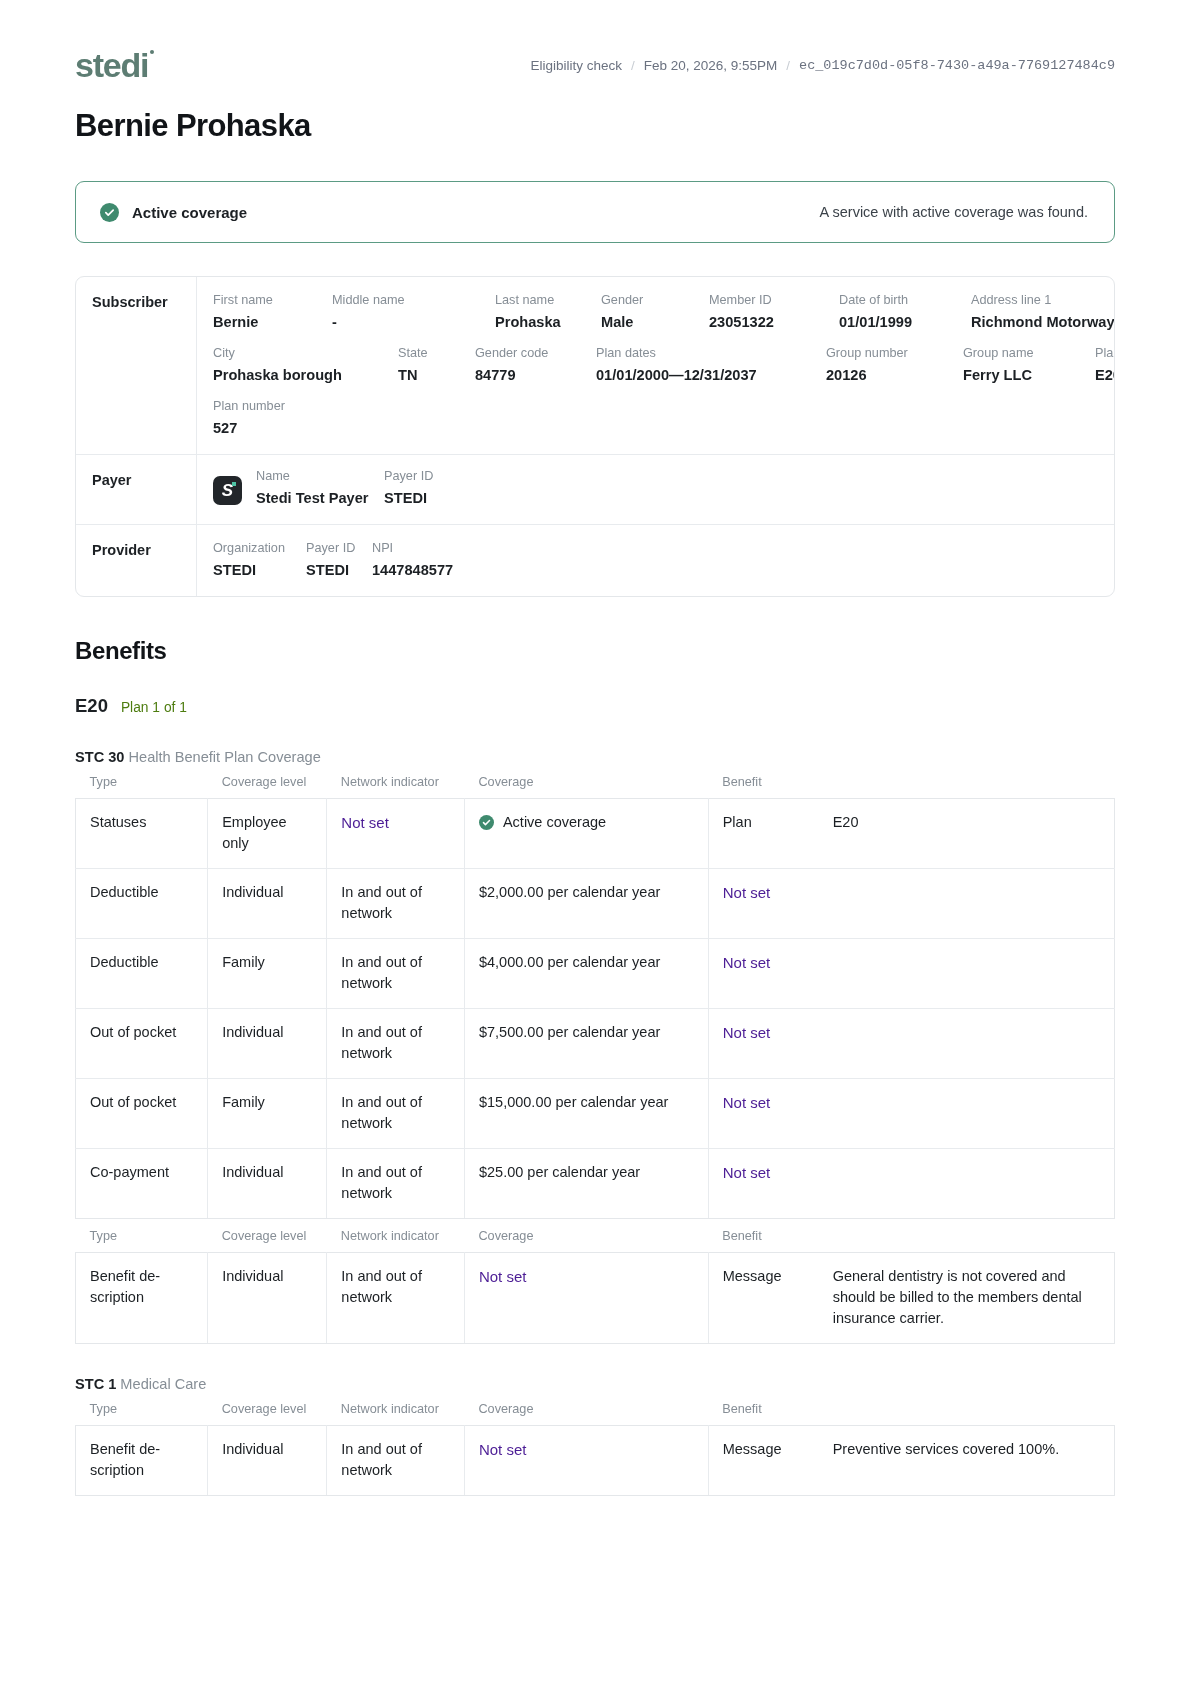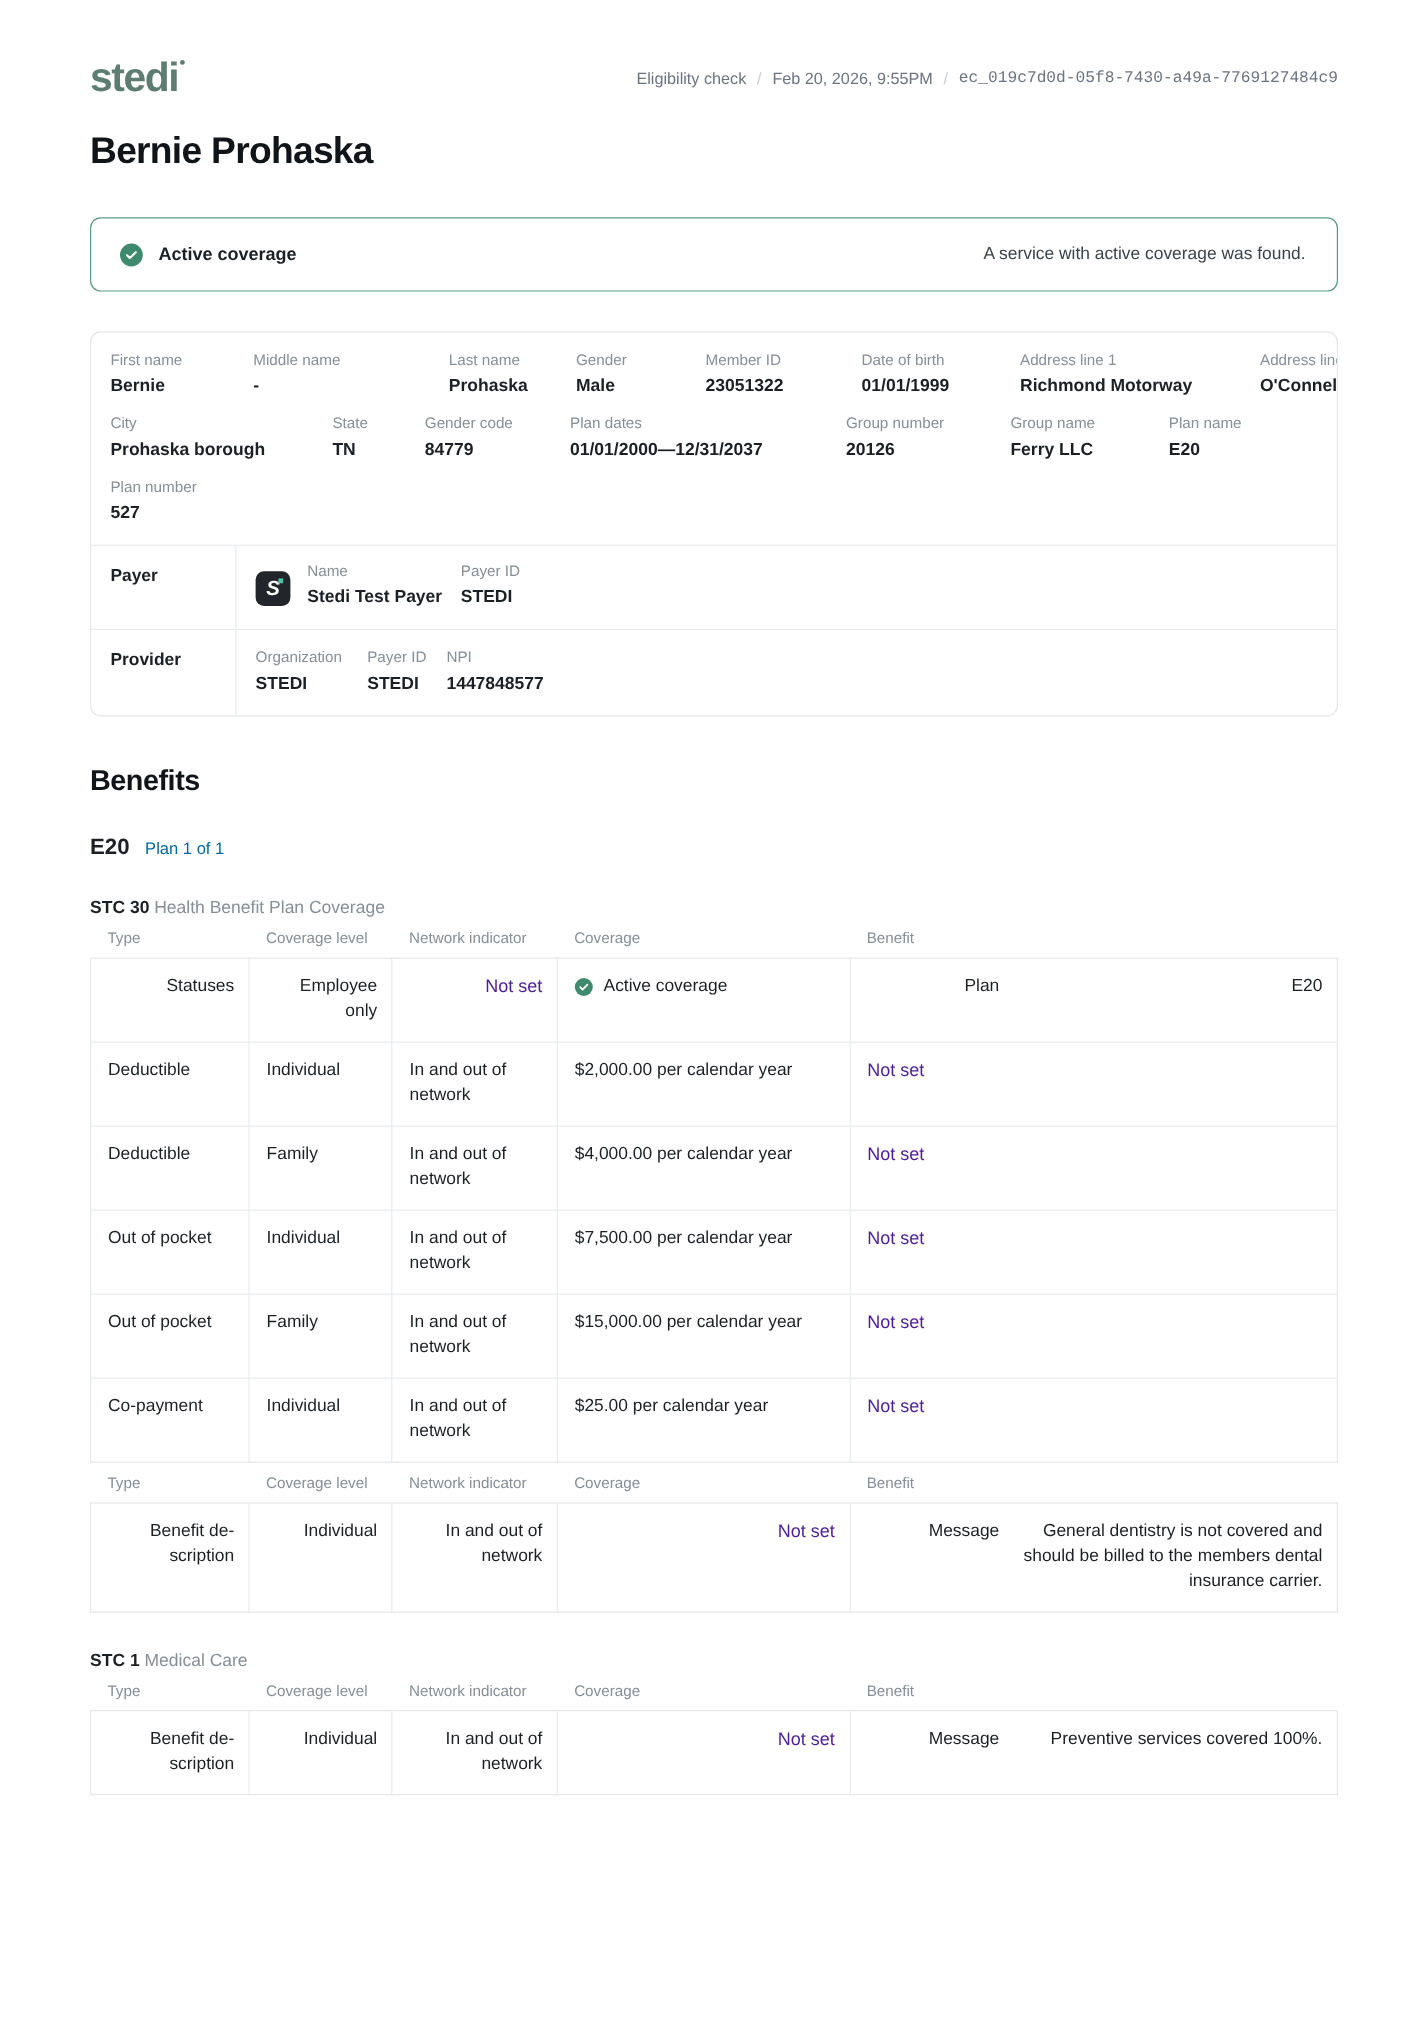--- a/index.html
+++ b/index.html
@@ -67,39 +67,39 @@
     position: relative; margin-top: 10px;
     display: flex; align-items: center; justify-content: center;
   }
   .payer-logo .s { color: #fff; font-size: 17px; font-weight: 700; line-height: 1; font-style: italic; }
   .payer-logo .accent { position: absolute; top: 6px; right: 6px; width: 4px; height: 4px; background: #4ec4a5; }
 
   
   h2.benefits { font-size: 24px; font-weight: 700; letter-spacing: -0.4px; margin-top: 40px; color: #111418; }
   .plan-head { margin-top: 30px; display: flex; align-items: baseline; gap: 13px; }
   .plan-code { font-size: 18.5px; font-weight: 600; color: #1c2024; }
-  .plan-count { font-size: 13.8px; color: #0369a1; }
+  .plan-count { font-size: 13.8px; color: #4d7c0f; }
 
   .stc-head { margin-top: 32px; font-size: 14.6px; }
   .stc-code { font-weight: 700; color: #1c2024; }
   .stc-name { color: #868e96; margin-left: 4px; }
 
   table.bt { width: 100%; border-collapse: collapse; margin-top: 10px; table-layout: fixed; }
   table.bt thead th {
     font-size: 12.7px; font-weight: 400; color: #868e96; text-align: left;
     padding: 0 0 9px 14px; border: none;
   }
   table.bt tbody td {
     font-size: 14.5px; color: #1c2024; vertical-align: top;
     padding: 13px 12px 14px 14px; border: 1px solid #e8ebee;
     line-height: 21px;
   }
   table.bt tbody tr td:first-child { border-left: 1px solid #e4e7ea; }
   table.bt tbody tr td:last-child { border-right: 1px solid #e4e7ea; }
-  table.bt tbody tr:first-child td { border-top: 1px solid #e4e7ea; text-align: right; }
+  table.bt tbody tr:first-child td { border-top: 1px solid #e4e7ea; }
   table.bt tbody tr:last-child td { border-bottom: 1px solid #e4e7ea; }
   table.bt tbody tr:first-child td:first-child { border-top-left-radius: 8px; }
   table.bt tbody tr:first-child td:last-child { border-top-right-radius: 8px; }
   table.bt tbody tr:last-child td:first-child { border-bottom-left-radius: 8px; }
   table.bt tbody tr:last-child td:last-child { border-bottom-right-radius: 8px; }
   td.benefit-cell { border-left: 1px solid #e8ebee !important; padding-left: 14px; }
   .notset { color: #4c1d95; font-size: 15px; }
   .cov-active { display: flex; align-items: center; gap: 9px; }
   .benefit-pair { display: flex; gap: 0; }
   .benefit-key { width: 110px; flex: none; color: #1c2024; }
@@ -140,20 +140,21 @@
           </svg>
       </span>
       <span class="banner-label">Active coverage</span>
     </div>
     <div class="banner-right">A service with active coverage was found.</div>
   </div>
 
   <div class="card">
 
     <div class="card-row">
+      <div class="card-label">Subscriber</div>
       <div class="card-body">
 
         <div class="field-grid grid-line">
           <div class="field" style="width:79px">
             <span class="f-key">First name</span>
             <span class="f-val">Bernie</span>
           </div>
           <div class="field" style="width:123px">
             <span class="f-key">Middle name</span>
             <span class="f-val">-</span>

